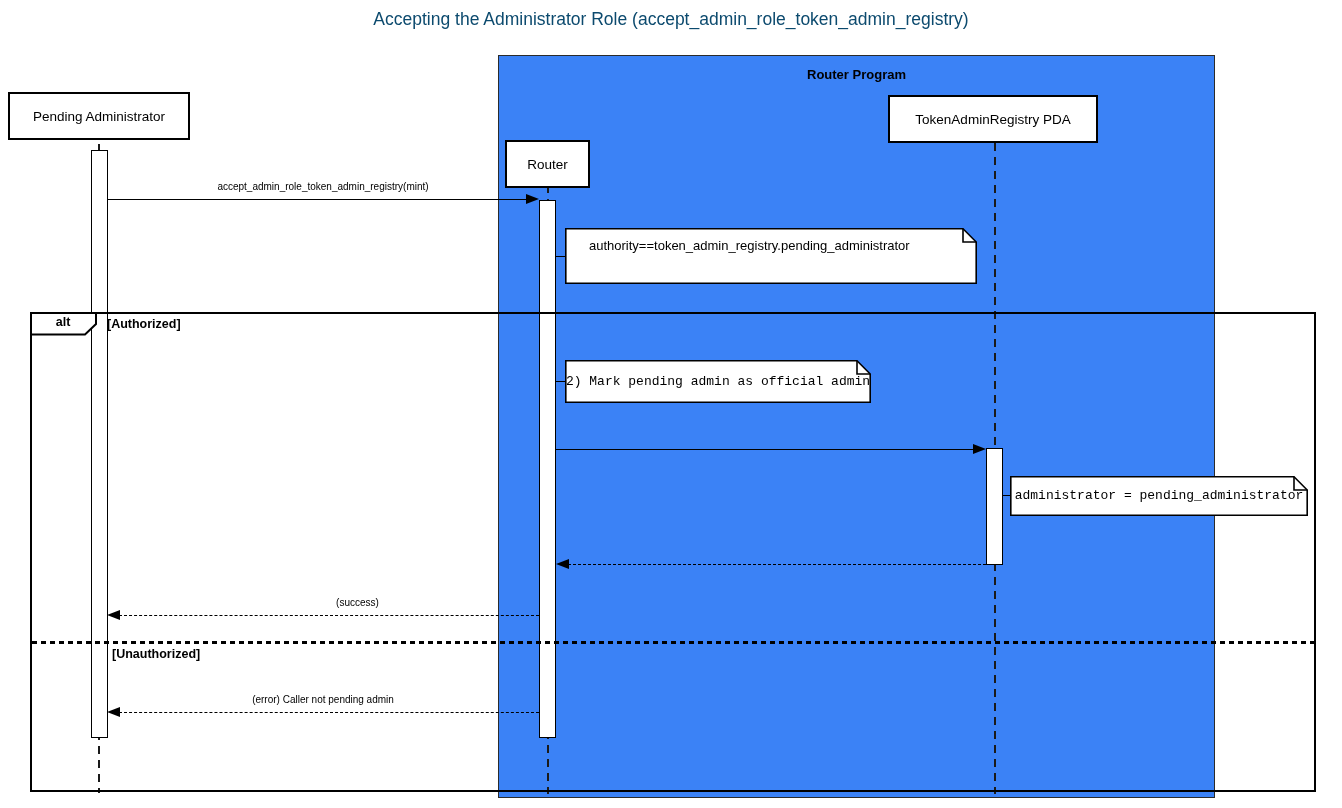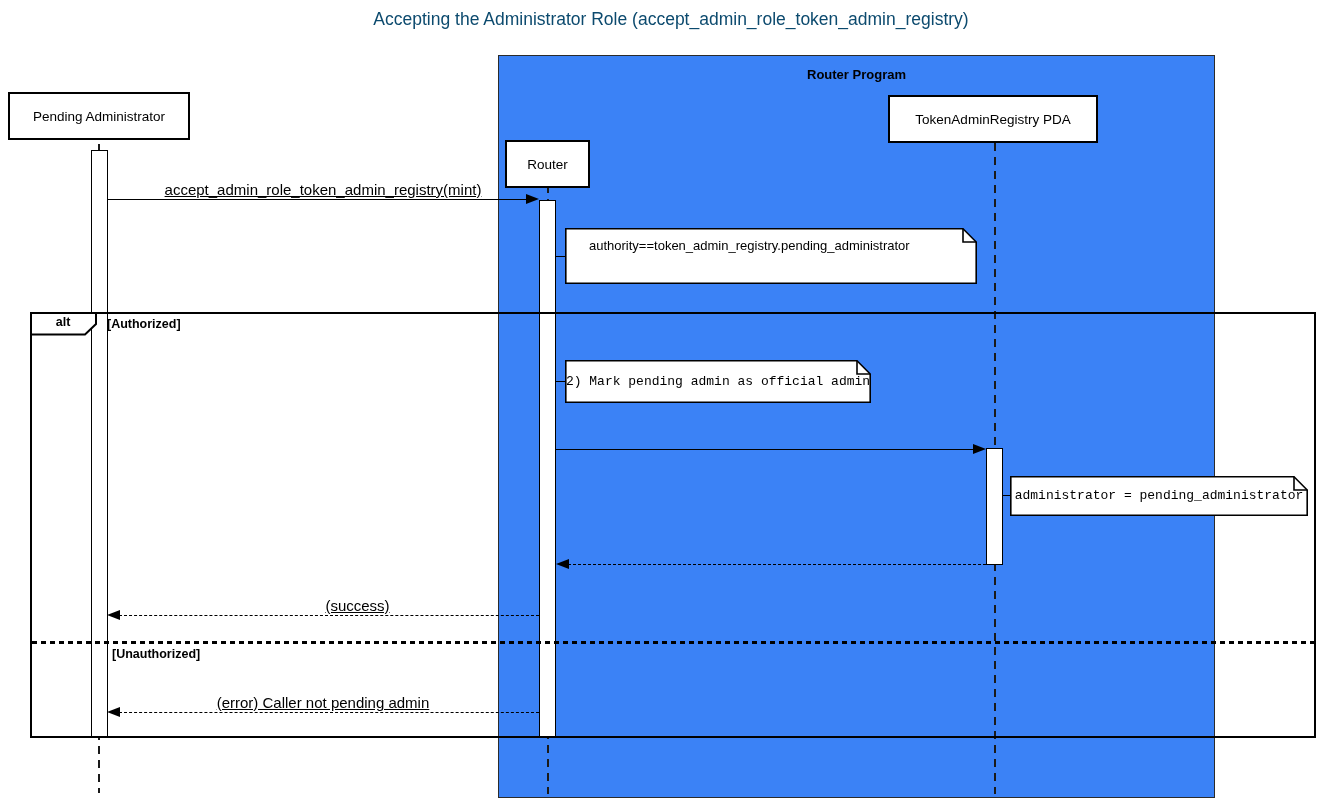--- a/index.html
+++ b/index.html
@@ -31,42 +31,42 @@
     border:1.6px solid #000; box-sizing:border-box;
   }
   
   .participant {
     position:absolute; height:48px; background:#fff; border:2.5px solid #000;
     box-sizing:border-box; display:flex; align-items:center; justify-content:center;
     font-size:13.5px;
   }
   
   .alt-frame {
-    position:absolute; left:30px; top:312px; width:1286px; height:426px;
+    position:absolute; left:30px; top:312px; width:1286px; height:480px;
     border:2px solid #000; box-sizing:border-box;
   }
   .alt-pentagon { position:absolute; left:-2px; top:-2px; }
   .alt-operator {
     position:absolute; left:6px; top:1px; width:50px; text-align:center;
     font-weight:bold; font-size:12.5px;
   }
   .guard {
     position:absolute; font-weight:bold; font-size:12.5px;
   }
   .alt-divider {
     position:absolute; left:0; width:1282px; height:3px;
     background-image:repeating-linear-gradient(90deg,#000 0,#000 5px,transparent 5px,transparent 9px);
   }
   
   .msg-line { position:absolute; height:0; border-top:1.6px solid #000; }
   .msg-line.dashed { border-top-style:dashed; }
   .arrowhead { position:absolute; width:0; height:0; border-style:solid; }
   .arrowhead.right { border-width:5.5px 0 5.5px 13px; border-color:transparent transparent transparent #000; }
   .arrowhead.left  { border-width:5.5px 13px 5.5px 0; border-color:transparent #000 transparent transparent; }
-  .msg-label { position:absolute; font-size:15px; text-align:center; white-space:nowrap;text-decoration:underline; }
+  .msg-label { position:absolute; font-size:10px; text-align:center; white-space:nowrap; }
   
   .note { position:absolute; }
   .note svg { position:absolute; left:0; top:0; }
   .note-text {
     position:absolute; left:0; top:0; width:100%; height:100%;
     font-size:13px; line-height:20px; box-sizing:border-box;
   }
   .note-text.centered { display:flex; align-items:center; justify-content:center;font-family:Liberation Mono, monospace; }
   .note-connector { position:absolute; height:0; border-top:1.6px solid #000; }
 </style>

